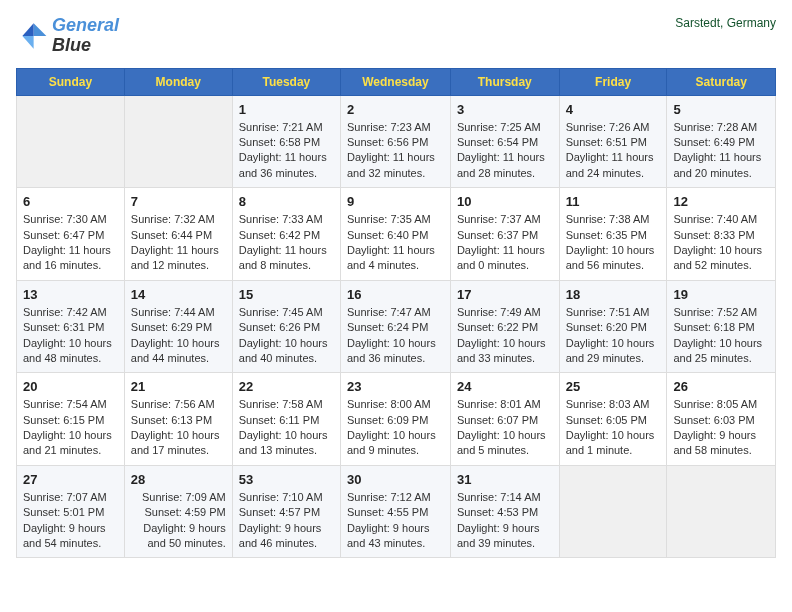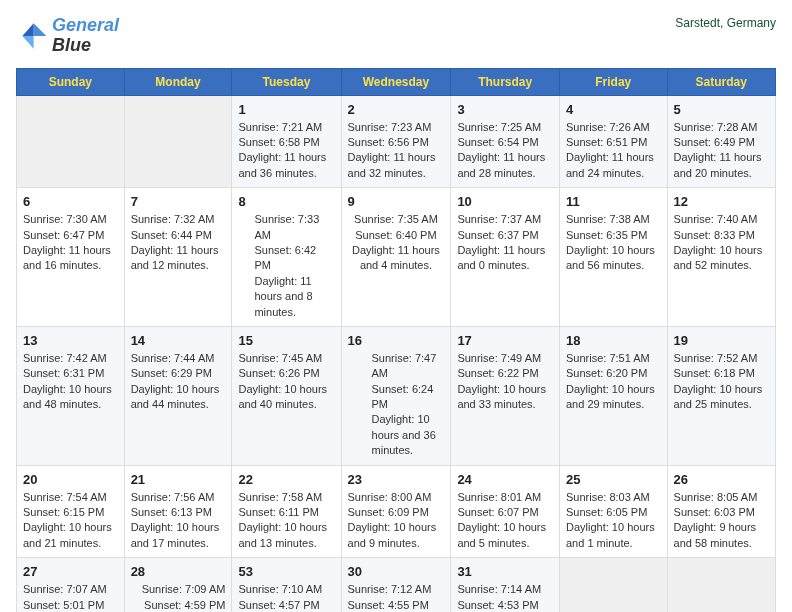--- a/index.html
+++ b/index.html
@@ -165,27 +165,27 @@
 Daylight: 11 hours and 16 minutes.</div>
         </td>
         <td>
           <div class="day-number">7</div>
           <div class="day-info" style="white-space: pre-line;">Sunrise: 7:32 AM
 Sunset: 6:44 PM
 Daylight: 11 hours and 12 minutes.</div>
         </td>
         <td>
           <div class="day-number">8</div>
-          <div class="day-info" style="white-space: pre-line; margin-left: 16px;">Sunrise: 7:33 AM
+          <div class="day-info" style="white-space: pre-line;">Sunrise: 7:33 AM
 Sunset: 6:42 PM
 Daylight: 11 hours and 8 minutes.</div>
         </td>
         <td>
           <div class="day-number">9</div>
-          <div class="day-info" style="white-space: pre-line; text-align: center;">Sunrise: 7:35 AM
+          <div class="day-info" style="white-space: pre-line;">Sunrise: 7:35 AM
 Sunset: 6:40 PM
 Daylight: 11 hours and 4 minutes.</div>
         </td>
         <td>
           <div class="day-number">10</div>
           <div class="day-info" style="white-space: pre-line;">Sunrise: 7:37 AM
 Sunset: 6:37 PM
 Daylight: 11 hours and 0 minutes.</div>
         </td>
         <td>
@@ -215,21 +215,21 @@
 Daylight: 10 hours and 44 minutes.</div>
         </td>
         <td>
           <div class="day-number">15</div>
           <div class="day-info" style="white-space: pre-line;">Sunrise: 7:45 AM
 Sunset: 6:26 PM
 Daylight: 10 hours and 40 minutes.</div>
         </td>
         <td>
           <div class="day-number">16</div>
-          <div class="day-info" style="white-space: pre-line; margin-left: 24px;">Sunrise: 7:47 AM
+          <div class="day-info" style="white-space: pre-line;">Sunrise: 7:47 AM
 Sunset: 6:24 PM
 Daylight: 10 hours and 36 minutes.</div>
         </td>
         <td>
           <div class="day-number">17</div>
           <div class="day-info" style="white-space: pre-line;">Sunrise: 7:49 AM
 Sunset: 6:22 PM
 Daylight: 10 hours and 33 minutes.</div>
         </td>
         <td>

